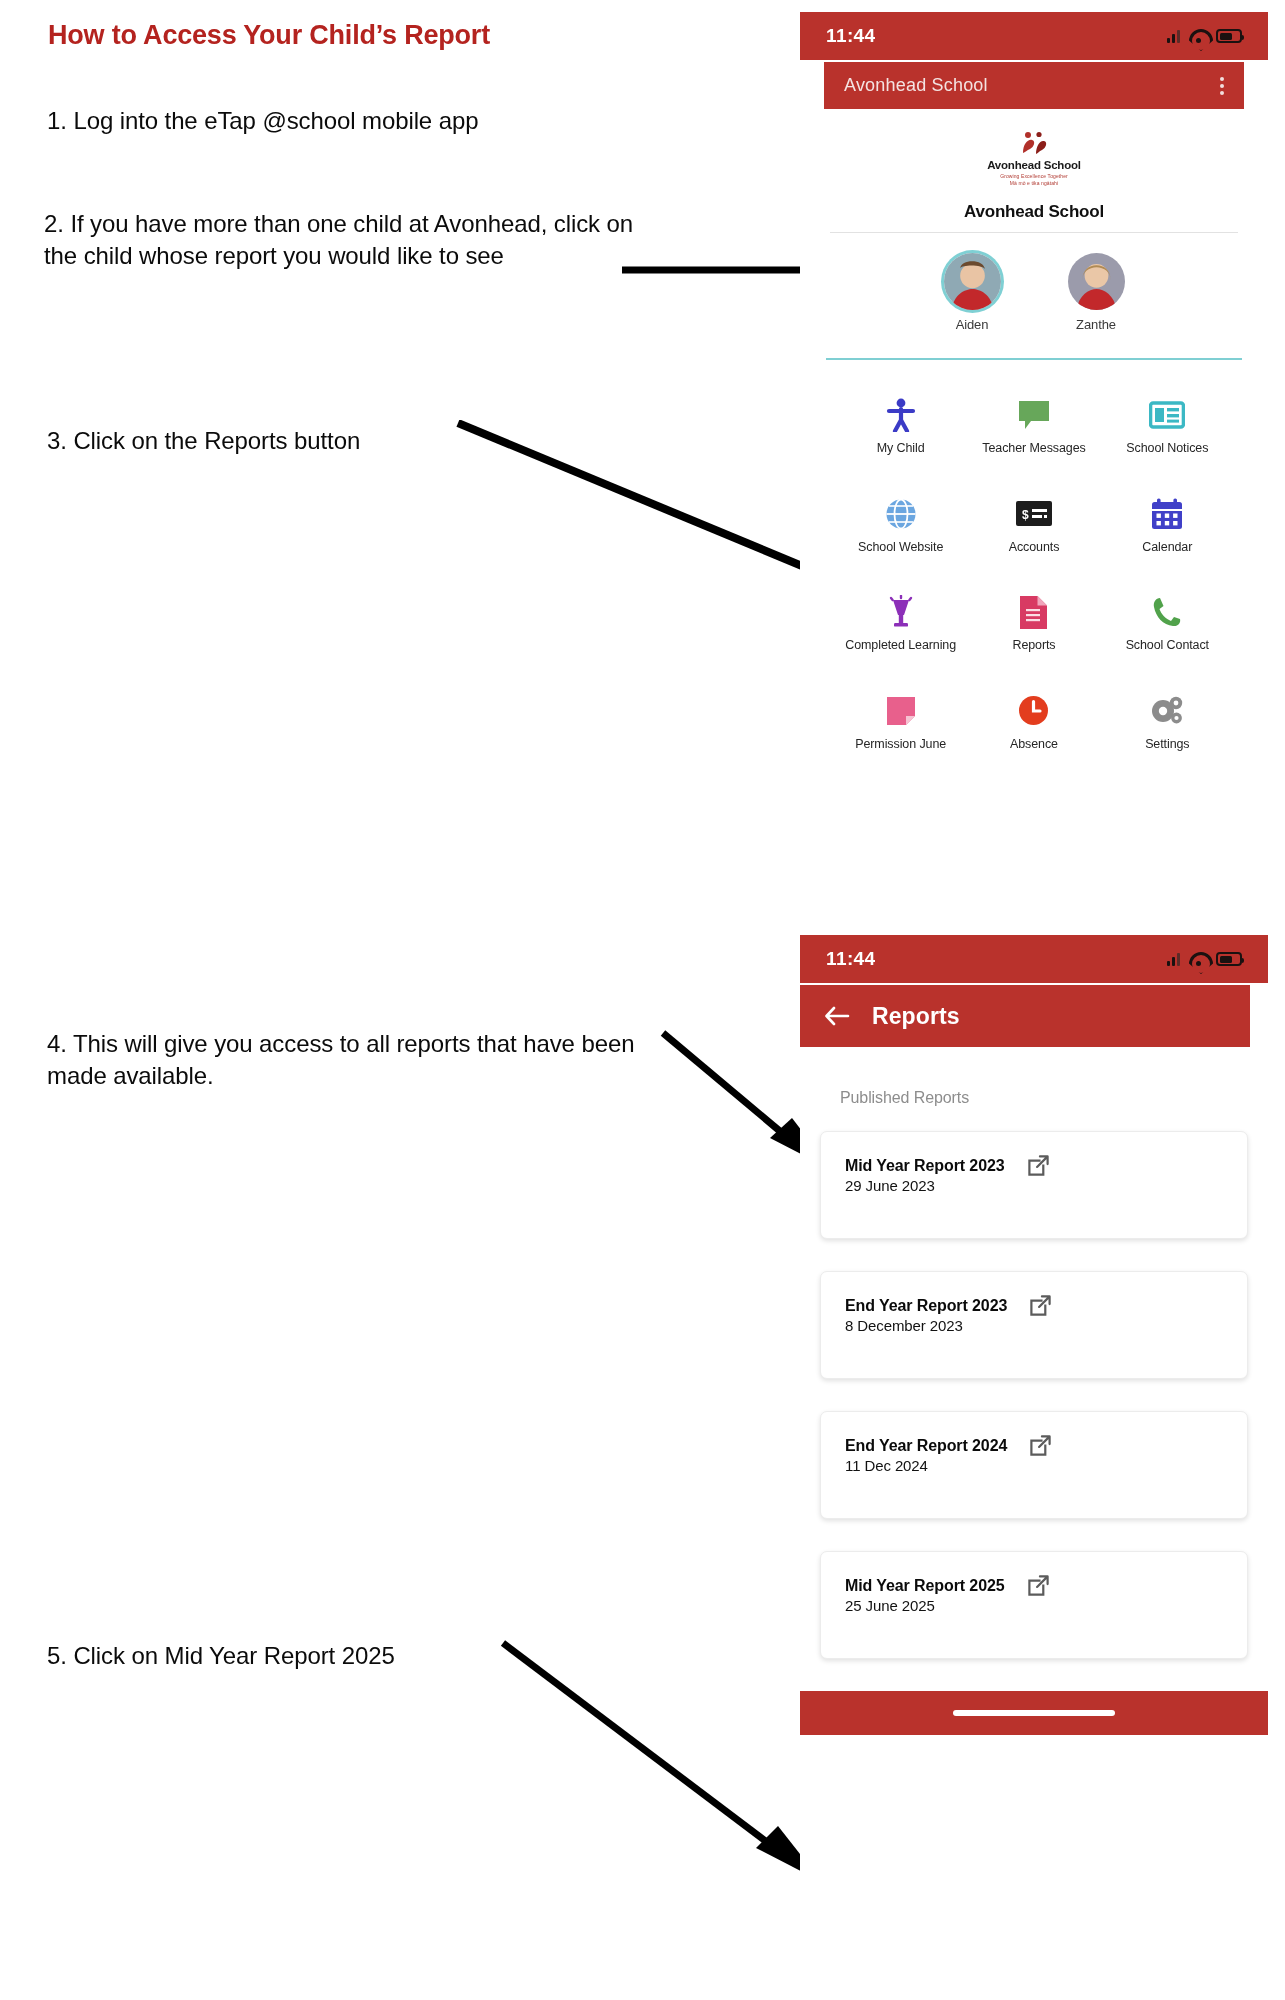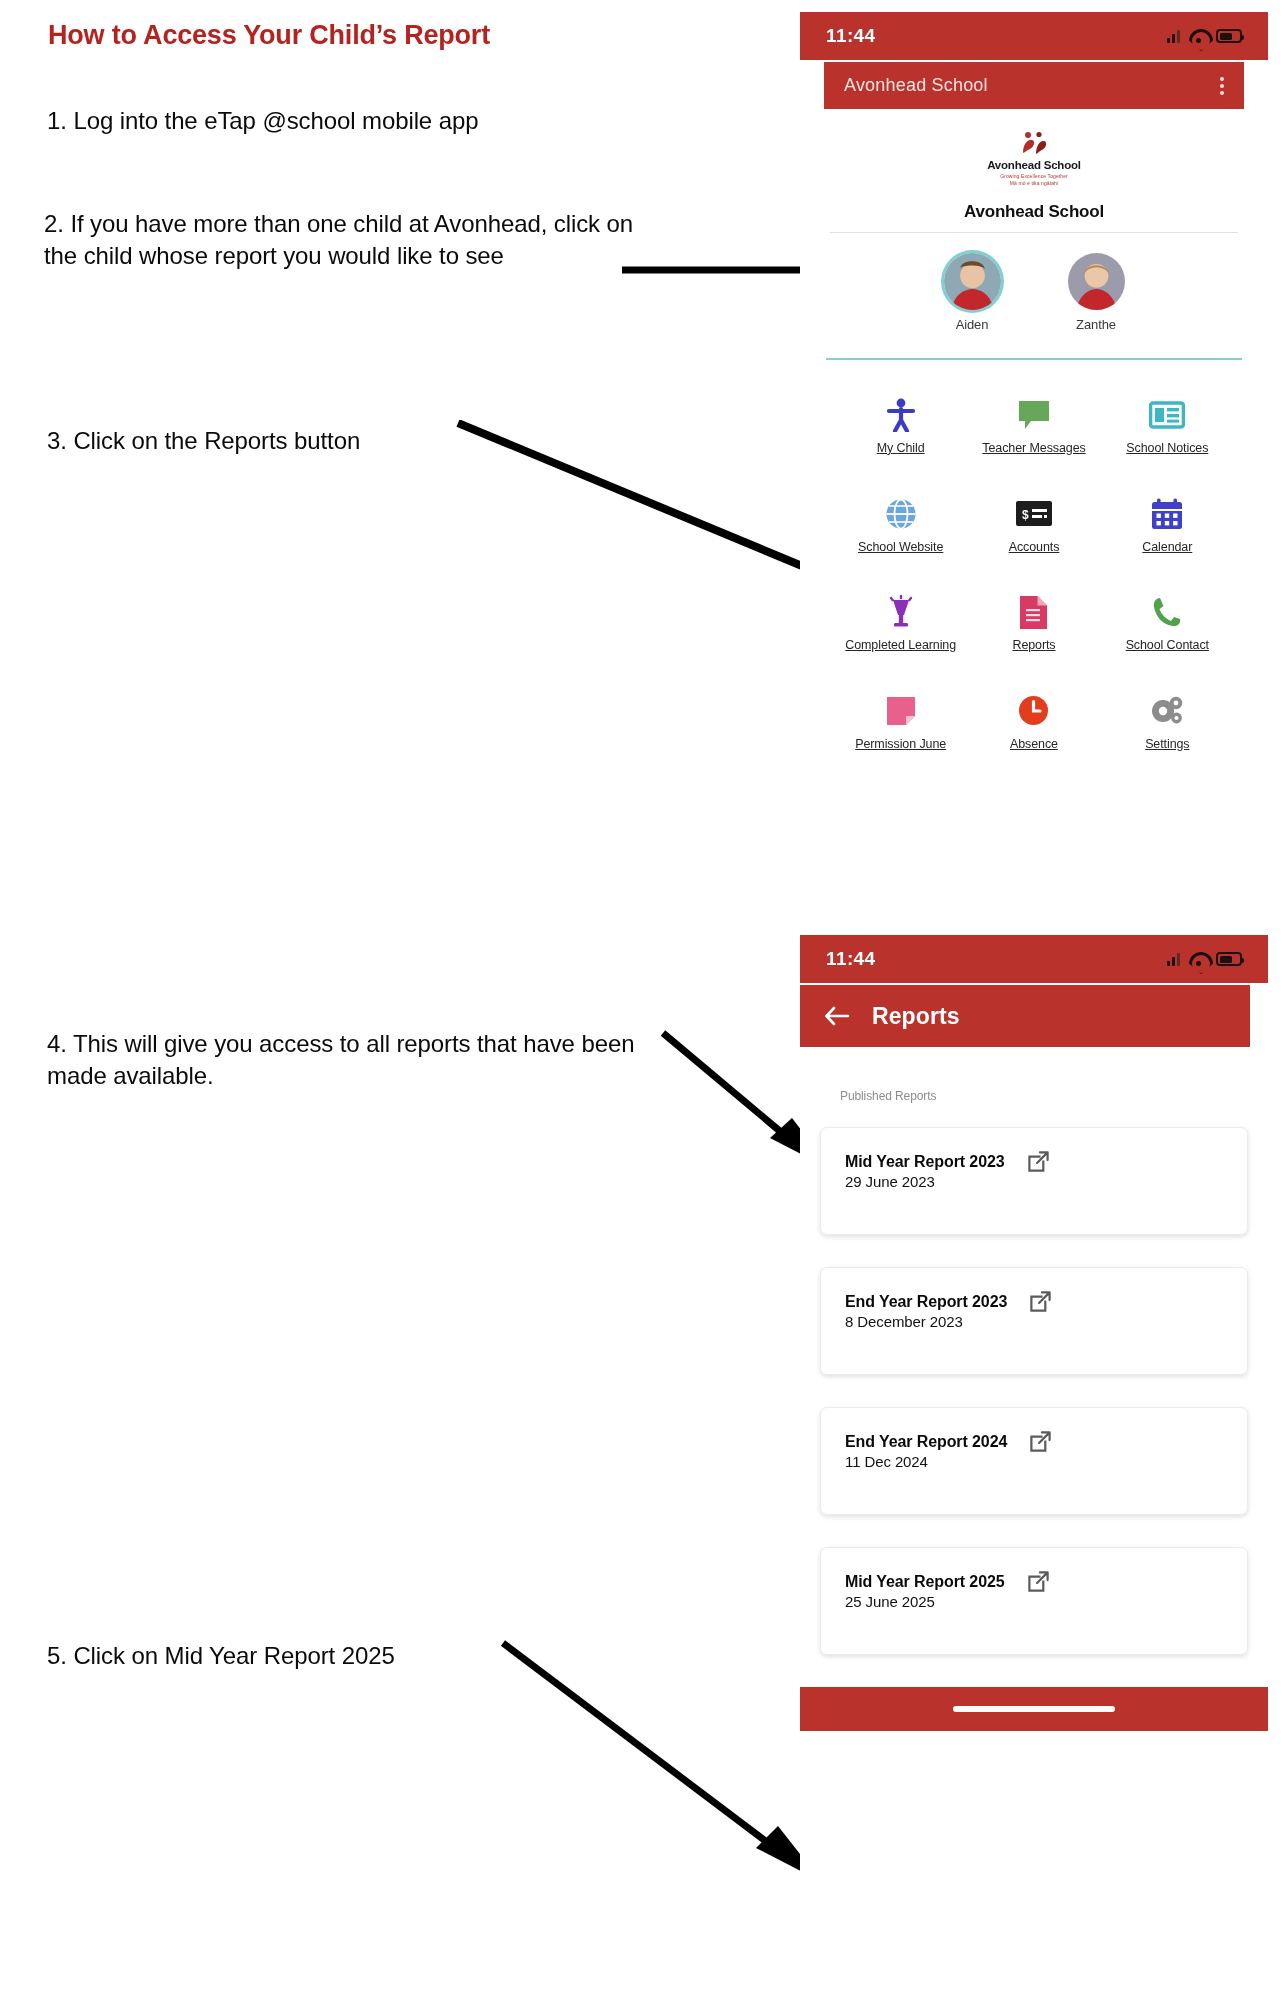--- a/index.html
+++ b/index.html
@@ -207,21 +207,20 @@
   .tile-glyph {
     height: 38px;
     display: flex; align-items: center; justify-content: center;
     margin-bottom: 7px;
   }
   .tile-label {
     font-size: 12.5px;
     color: #262626;
     line-height: 1.25;
     letter-spacing: -0.1px;
-    text-decoration: underline;
   }
 
   
   .rep-app-bar {
     height: 62px;
     background: #b9322c;
     display: flex;
     align-items: center;
     padding: 0 24px;
     margin: 2px 18px 0 0;
@@ -231,21 +230,21 @@
     position: relative;
     margin-right: 22px;
   }
   .rep-title {
     color: #ffffff;
     font-size: 23px;
     font-weight: bold;
     letter-spacing: 0.1px;
   }
   .section-label {
-    font-size: 12px;
+    font-size: 16px;
     color: #8d8d8d;
     padding: 42px 0 0 40px;
     letter-spacing: -0.1px;
   }
   .cards { padding: 24px 20px 0 20px; }
   .report-card {
     background: #ffffff;
     border: 1px solid #ececec;
     border-radius: 7px;
     box-shadow: 0 2px 5px rgba(0,0,0,0.12);

